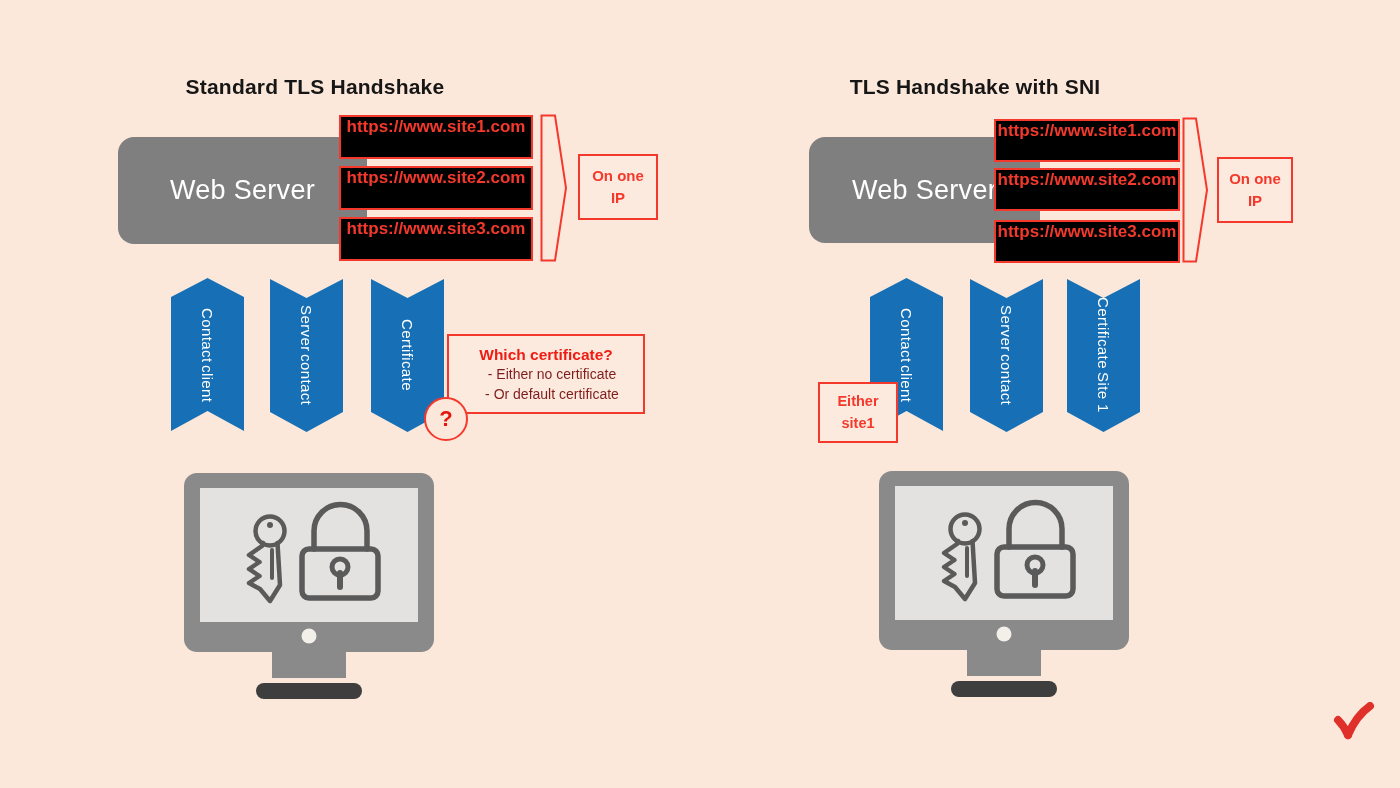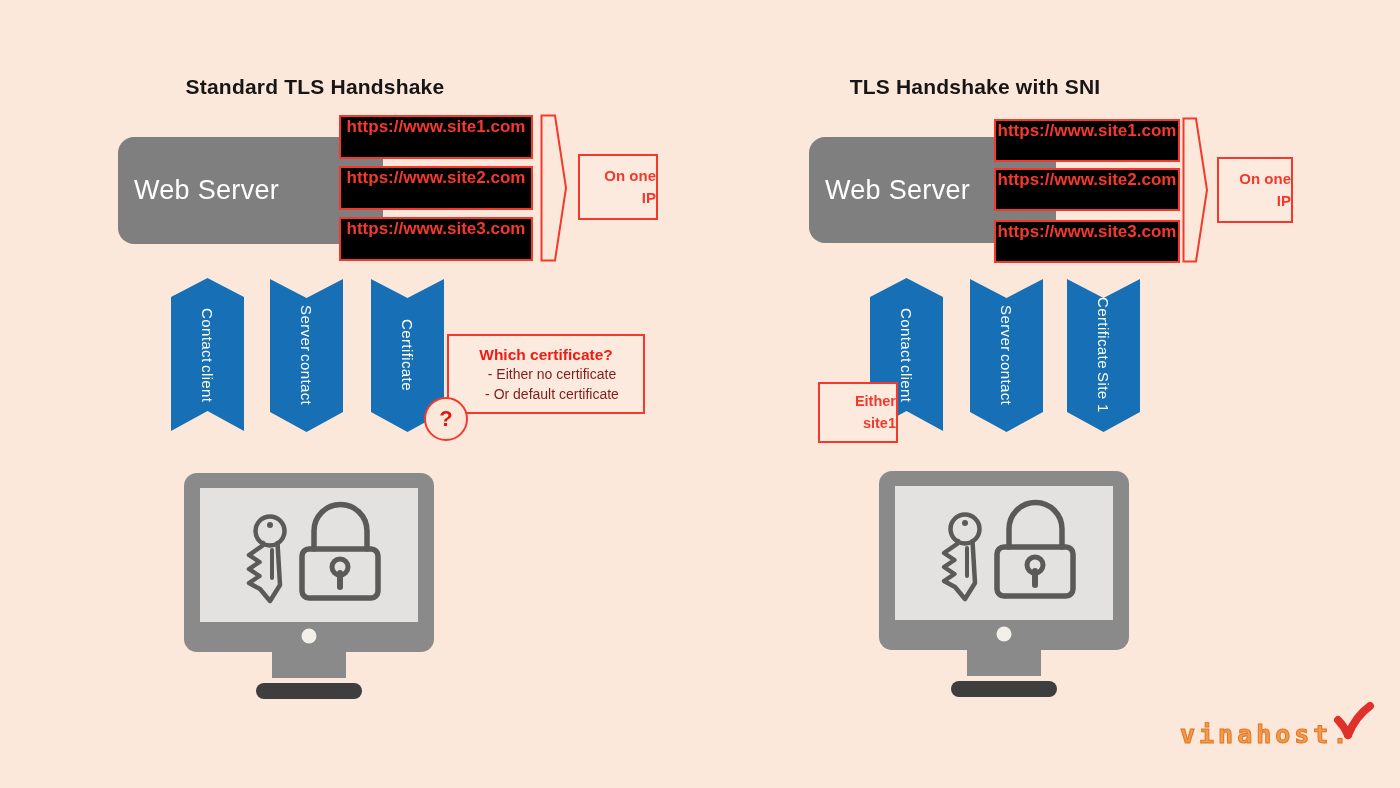--- a/index.html
+++ b/index.html
@@ -8,35 +8,35 @@
 
   
   .panel-title{
     position:absolute;width:400px;text-align:center;
     font-size:21px;font-weight:bold;color:#161616;letter-spacing:.2px;
   }
 
   
   .server-box{
     position:absolute;background:#7f7f7f;border-radius:16px;
-    display:flex;align-items:center;padding-left:16px;
+    display:flex;align-items:center;justify-content:center;
   }
   .server-box span{color:#ffffff;font-size:27px;font-weight:400;letter-spacing:.3px;}
 
   
   .site-box{
     position:absolute;border:2px solid #f4392c;background:#000000;
     display:flex;justify-content:center;box-sizing:border-box;
   }
   .site-box span{color:#f4392c;font-size:17px;font-weight:bold;}
 
   
   .note-box{
     position:absolute;border:2px solid #f4392c;background:#fdeade;
-    display:flex;flex-direction:column;align-items:flex-end;justify-content:center;
+    display:flex;flex-direction:column;align-items:center;justify-content:center;
     box-sizing:border-box;line-height:1.45;
   }
   .note-box span{color:#f4392c;font-size:15px;font-weight:600;}
   .note-box.req span{font-size:14.5px;font-weight:bold;}
 
   
   .callout{
     position:absolute;border:2px solid #f4392c;background:#fdeade;
     display:flex;flex-direction:column;align-items:center;justify-content:center;
     box-sizing:border-box;line-height:1.4;
@@ -234,20 +234,19 @@
       <span>Either</span>
       <span>site1</span>
     </div>
 
     <svg class="monitor" style="left:878px;top:470px;" width="252" height="230">
       <use href="#monitor-sym"></use>
     </svg>
   </section>
 
   <div class="logo">
-    <span class="logo-text">vinahost.</span>
     <svg class="logo-mark" width="44" height="42" viewBox="0 0 44 42">
       <path d="M6,18 Q12,24 16,33" fill="none" stroke="#e0302a" stroke-width="8" stroke-linecap="round"></path>
       <path d="M16,33 Q24,14 38,4" fill="none" stroke="#e0302a" stroke-width="8" stroke-linecap="round"></path>
     </svg>
   </div>
 
 </div>
 
 </body></html>

